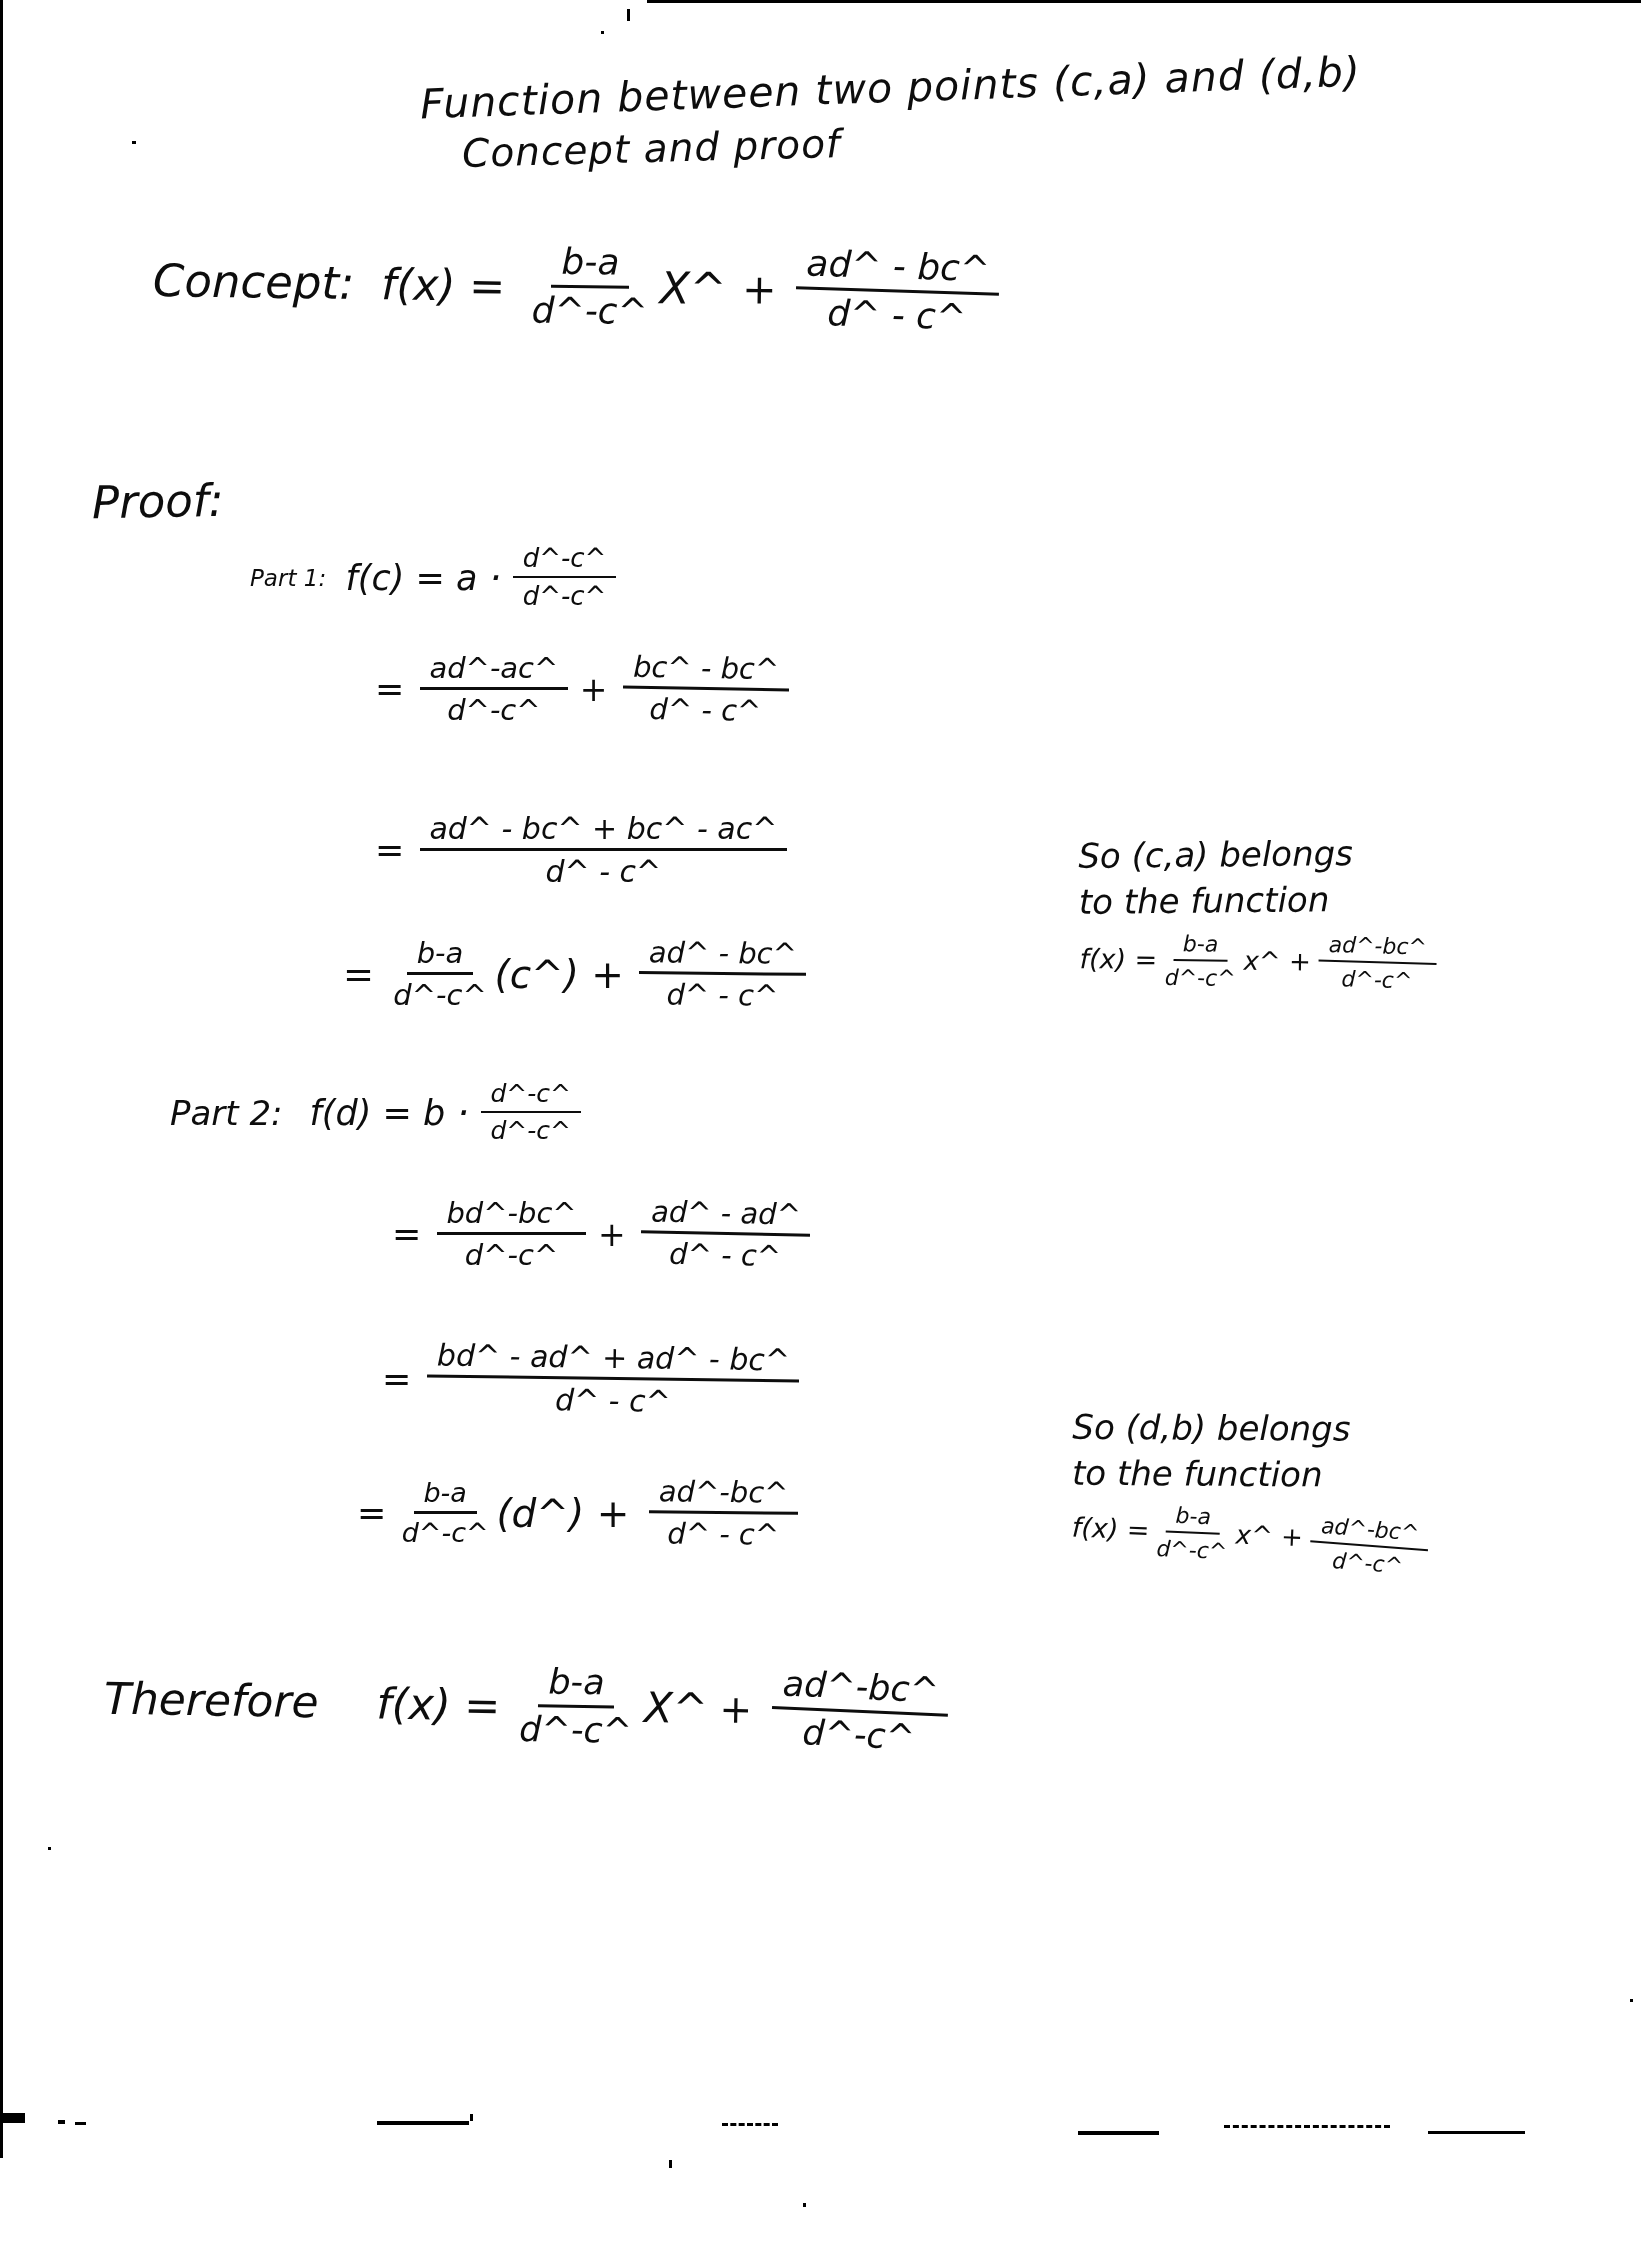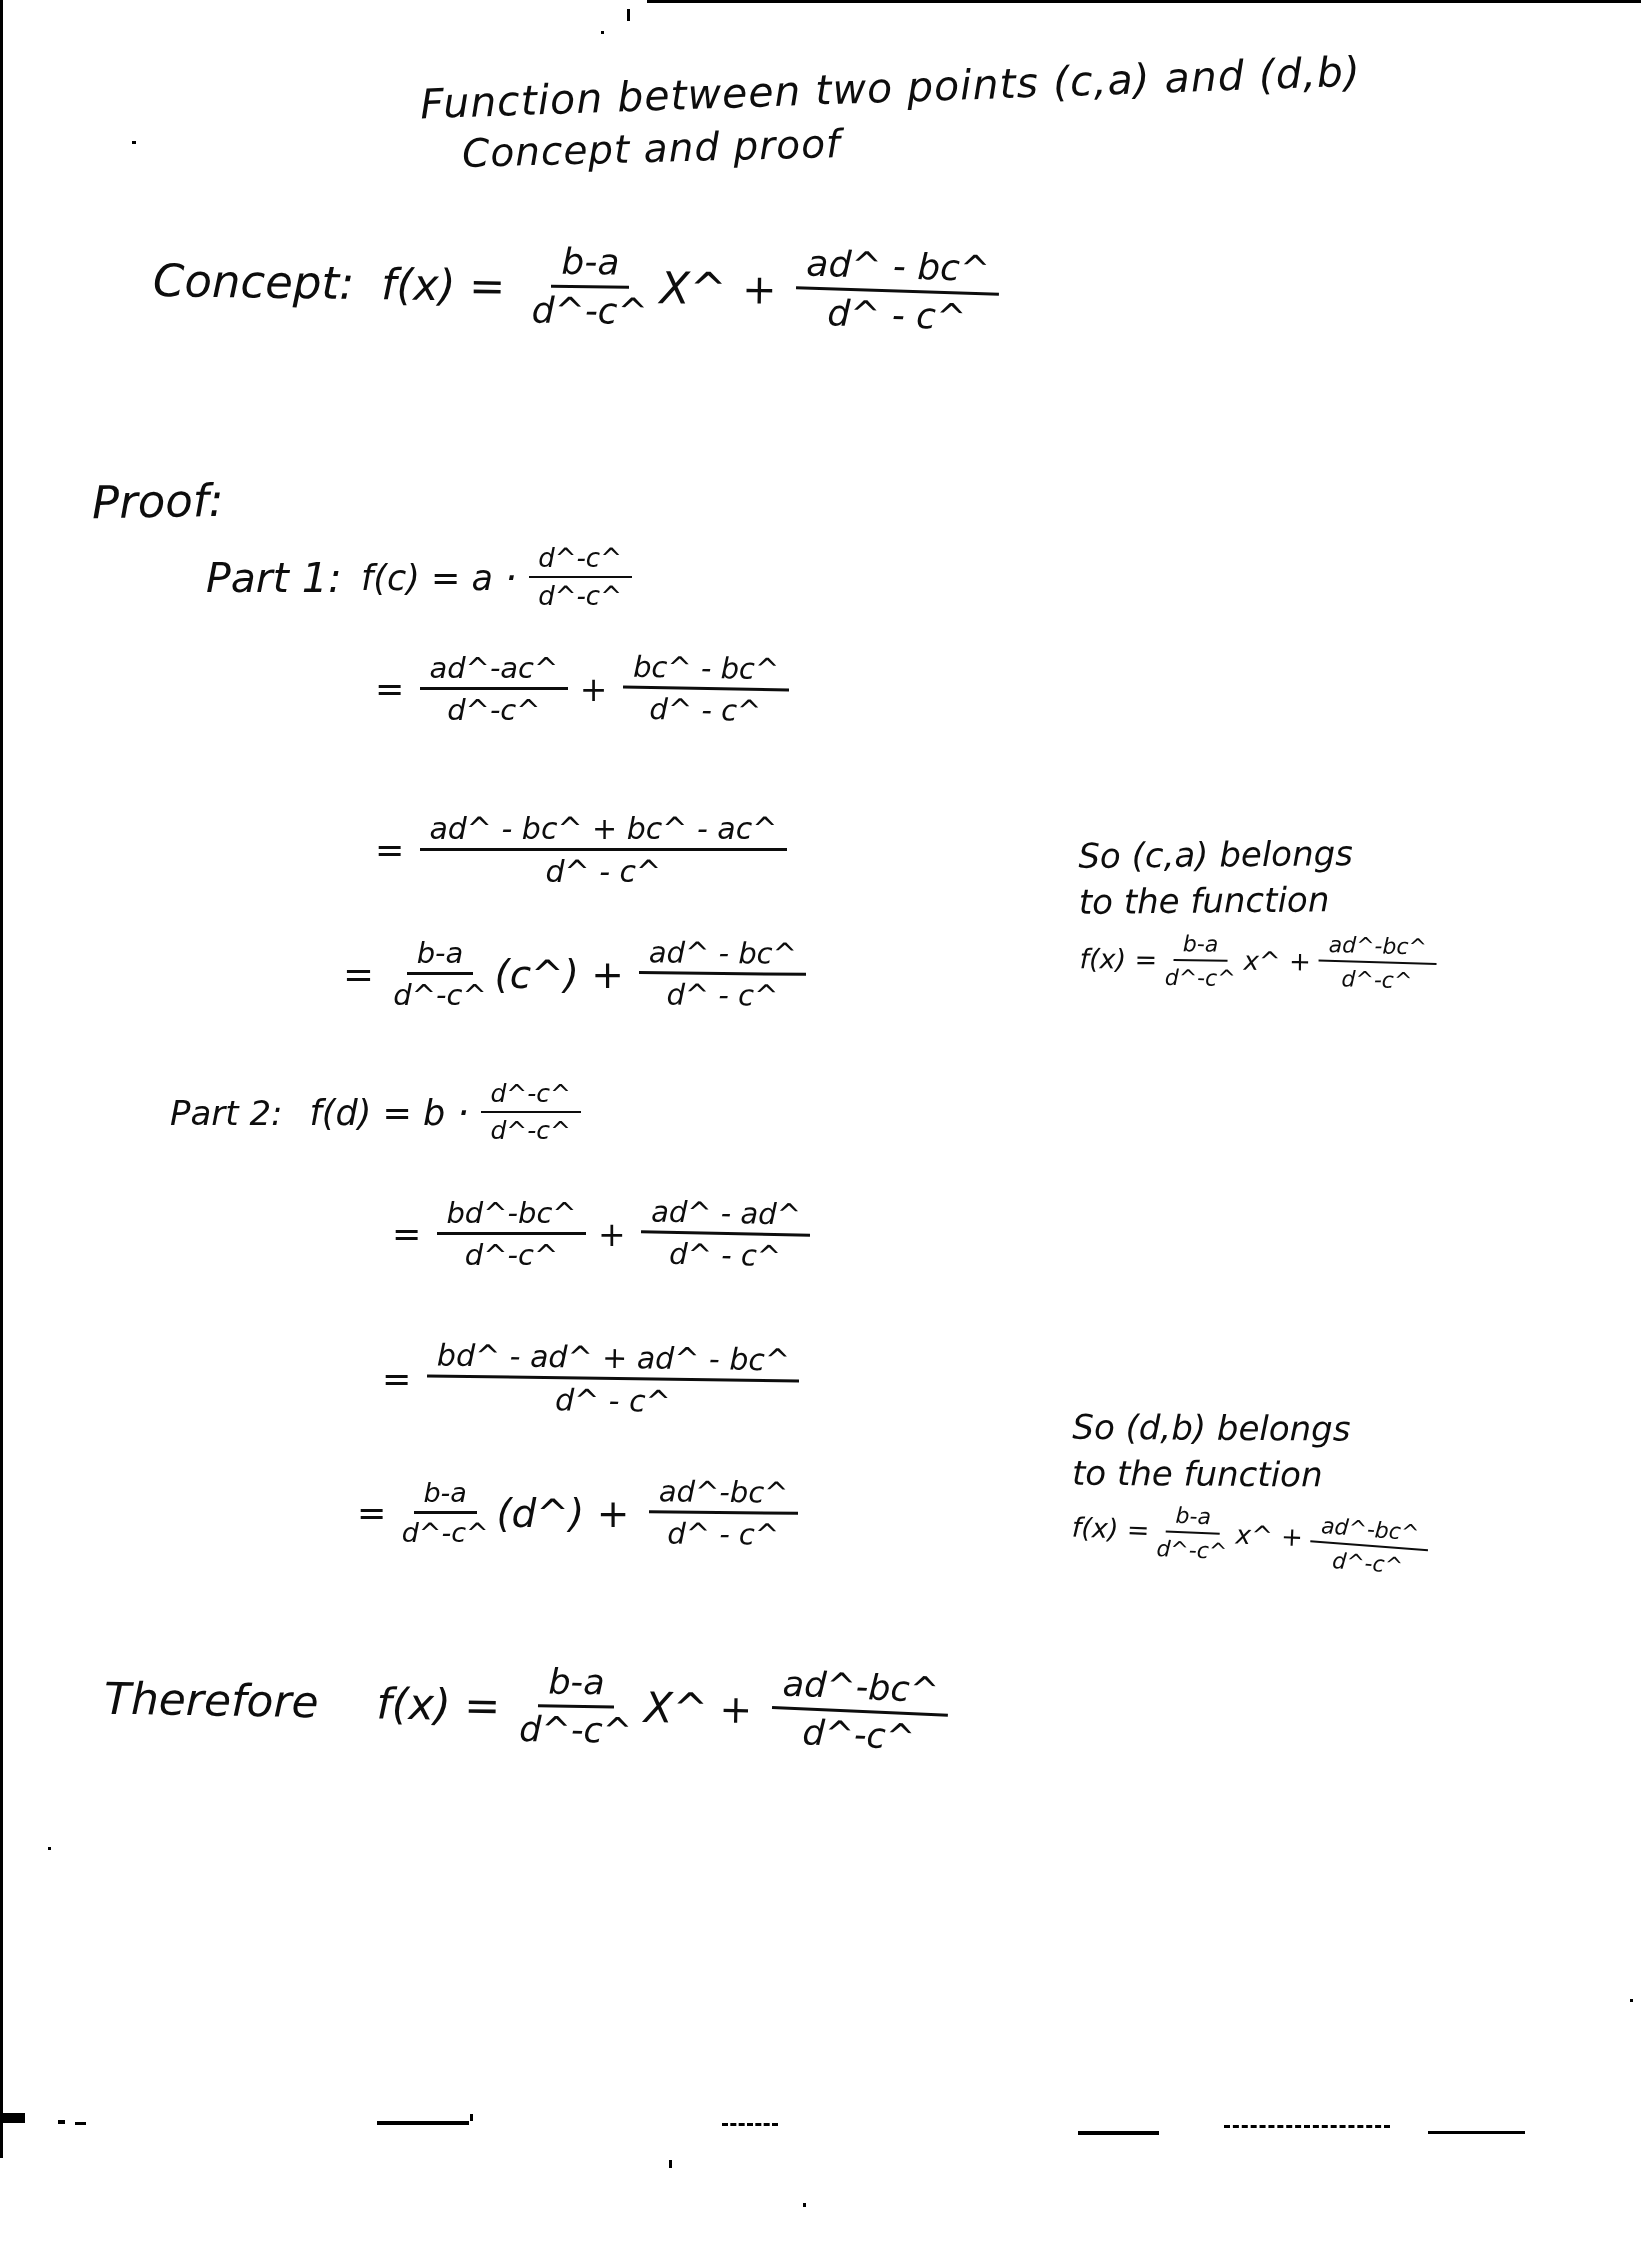--- a/index.html
+++ b/index.html
@@ -66,21 +66,21 @@
       <span class="num">ad^ - bc^</span>
       <span class="den">d^ - c^</span>
     </span>
   </div>
 
   <div class="row" style="left:92px;top:475px;transform:rotate(-1deg);font-size:45px;">
     <span>Proof:</span>
   </div>
 
   <div class="row" style="left:206px;top:545px;font-size:35px;">
-    <span style="font-size:41px;">Part 1:</span>
+    <span style="font-size:23px;margin-left:44px;">Part 1:</span>
     <span class="gap20">f(c) = a</span>
     <span class="gap12" style="font-size:39px;">·</span>
     <span class="frac sm gap12" style="font-size:26px;">
       <span class="num">d^-c^</span>
       <span class="den">d^-c^</span>
     </span>
   </div>
 
   <div class="row" style="left:375px;top:653px;font-size:29px;">
     <span style="font-size:35px;">=</span>

